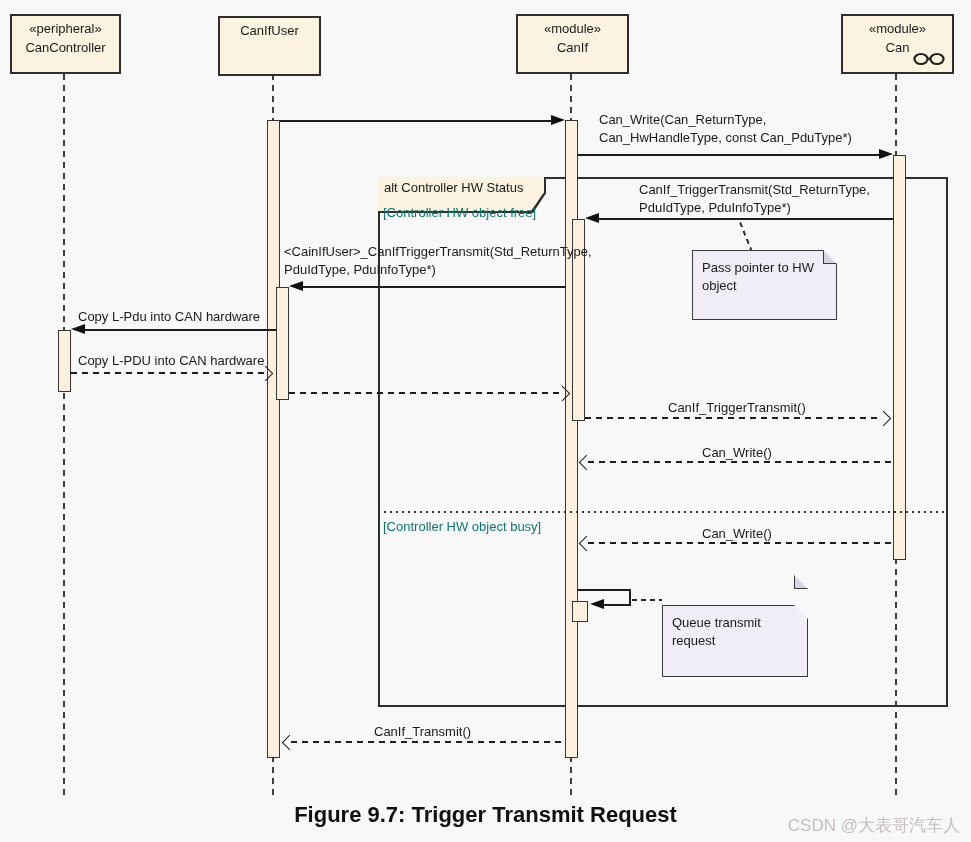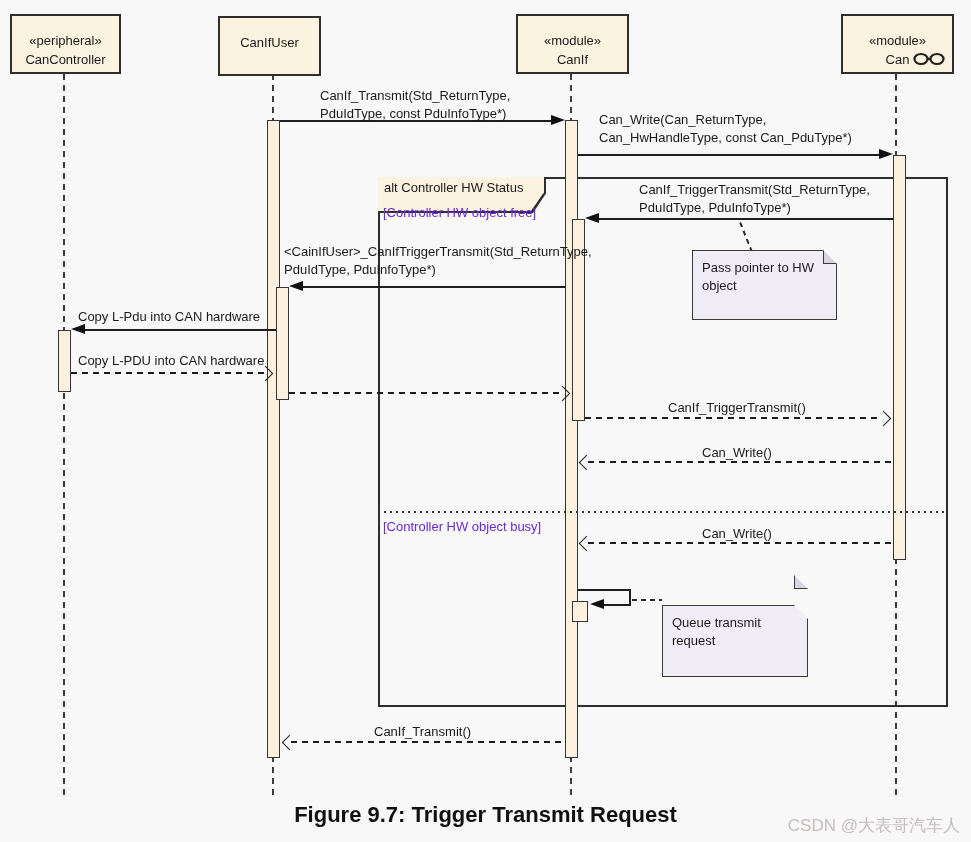--- a/index.html
+++ b/index.html
@@ -4,33 +4,33 @@
 <style>
   html,body{margin:0;padding:0;}
   body{font-family:"Liberation Sans",sans-serif;background:#f8f8f8;}
   #stage{position:relative;width:971px;height:842px;background:#f8f8f8;overflow:hidden;}
 
   
   .lifeline{position:absolute;width:2px;background:repeating-linear-gradient(to bottom,#3d3d3d 0 6px,transparent 6px 11px);z-index:1;}
 
   
   .headbox{position:absolute;box-sizing:border-box;border:2px solid #2e2e2e;background:#fcf2e0;
-           text-align:center;font-size:13px;color:#1a1a1a;padding-top:16px;line-height:1.45;z-index:3;}
+           text-align:center;font-size:13px;color:#1a1a1a;padding-top:4px;line-height:1.45;z-index:3;}
 
   
   .act{position:absolute;box-sizing:border-box;border:1.6px solid #353535;background:#fbf1de;z-index:4;}
 
   
   .frame{position:absolute;box-sizing:border-box;border:2px solid #2e2e2e;z-index:2;}
   .pentagon{position:absolute;z-index:5;background:#2e2e2e;
             clip-path:polygon(0 0,100% 0,100% 45%,calc(100% - 13px) 100%,0 100%);}
   .pentagon .inner{position:absolute;left:0;top:0;right:2px;bottom:2px;background:#fcf2e0;
             clip-path:polygon(0 0,100% 0,100% 45%,calc(100% - 13px) 100%,0 100%);
             font-size:13px;color:#1a1a1a;padding:3px 0 0 6px;box-sizing:border-box;}
-  .guard{position:absolute;font-size:13px;color:#6d28d9;z-index:5;}
+  .guard{position:absolute;font-size:13px;color:#0f766e;z-index:5;}
   .divider{position:absolute;height:2px;background:repeating-linear-gradient(to right,#333 0 2px,transparent 2px 6px);z-index:5;}
 
   
   .solid{position:absolute;height:1.6px;background:#1d1d1d;z-index:6;}
   .dashed{position:absolute;height:1.6px;background:repeating-linear-gradient(to right,#1d1d1d 0 6px,transparent 6px 11px);z-index:6;}
   .vsolid{position:absolute;width:1.6px;background:#1d1d1d;z-index:6;}
   .dashed-rot{position:absolute;height:1.6px;background:repeating-linear-gradient(to right,#2a2a2a 0 5px,transparent 5px 9px);z-index:6;transform-origin:left top;}
 
   
   .tri-r{position:absolute;width:0;height:0;border-top:5.5px solid transparent;border-bottom:5.5px solid transparent;border-left:14px solid #111;z-index:7;}
@@ -93,22 +93,20 @@
   <div class="guard" style="left:383px;top:519px;">[Controller HW object busy]</div>
 
   <div class="act" style="left:267px;top:120px;width:13px;height:638px;"></div>
   <div class="act" style="left:565px;top:120px;width:13px;height:638px;"></div>
   <div class="act" style="left:893px;top:155px;width:13px;height:405px;"></div>
   <div class="act" style="left:572px;top:219px;width:13px;height:202px;"></div>
   <div class="act" style="left:276px;top:287px;width:13px;height:113px;"></div>
   <div class="act" style="left:58px;top:330px;width:13px;height:62px;"></div>
   <div class="act" style="left:572px;top:601px;width:16px;height:21px;"></div>
 
-  <div class="msg-label" style="left:320px;top:87px;">CanIf_Transmit(Std_ReturnType,
-PduIdType, const PduInfoType*)</div>
   <div class="solid" style="left:280px;top:120px;width:273px;"></div>
   <div class="tri-r" style="left:551px;top:115px;"></div>
 
   <div class="msg-label" style="left:599px;top:111px;">Can_Write(Can_ReturnType,
 Can_HwHandleType, const Can_PduType*)</div>
   <div class="solid" style="left:578px;top:154px;width:303px;"></div>
   <div class="tri-r" style="left:879px;top:149px;"></div>
 
   <div class="msg-label" style="left:639px;top:181px;">CanIf_TriggerTransmit(Std_ReturnType,
 PduIdType, PduInfoType*)</div>

